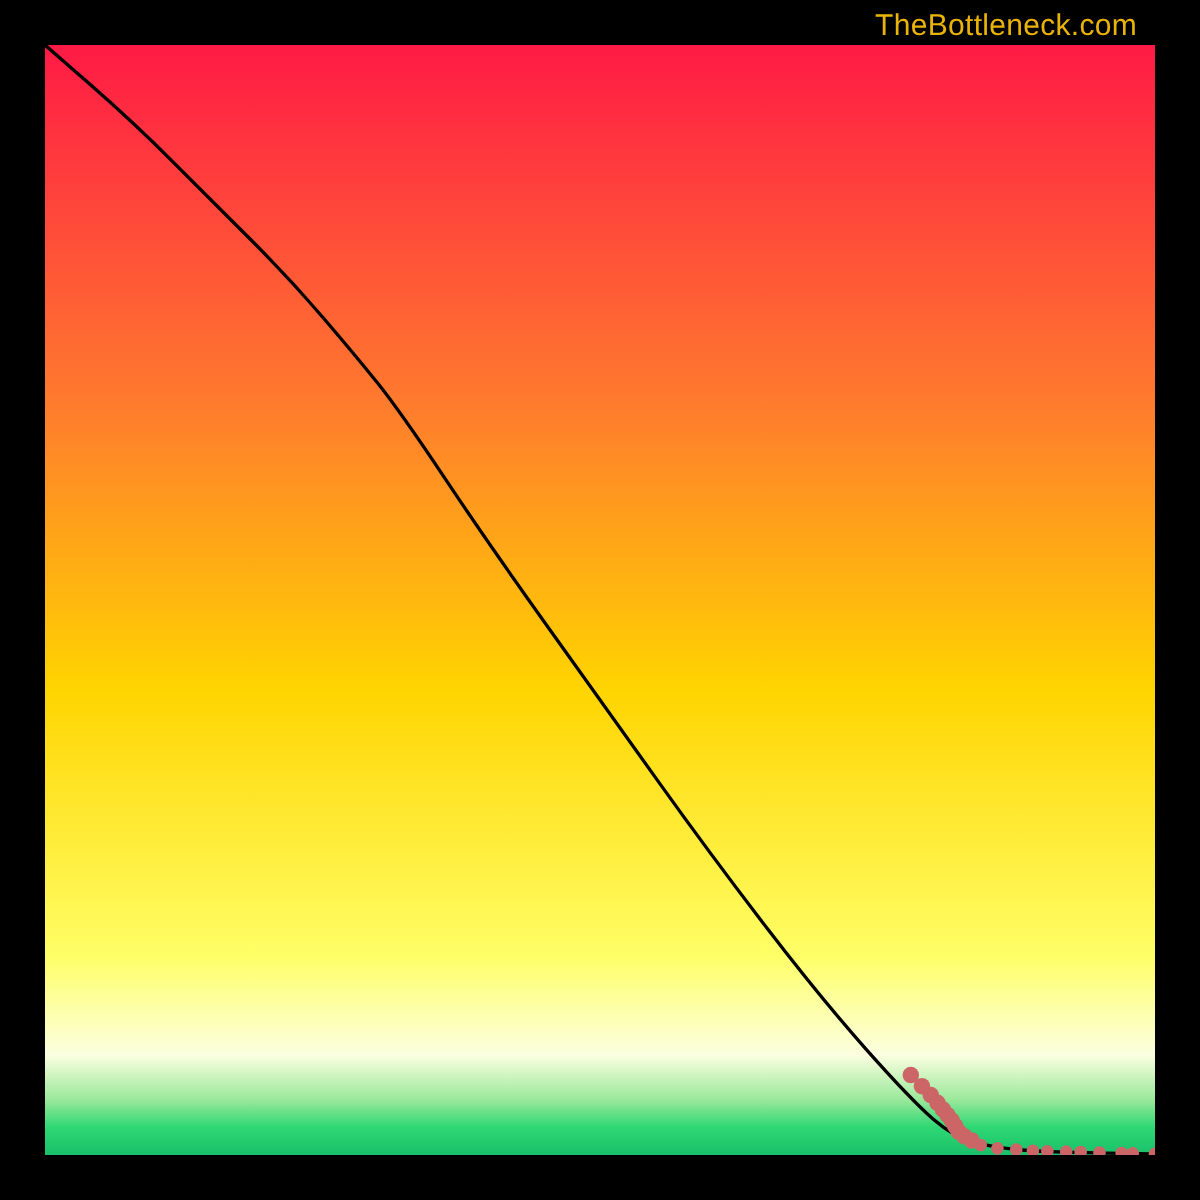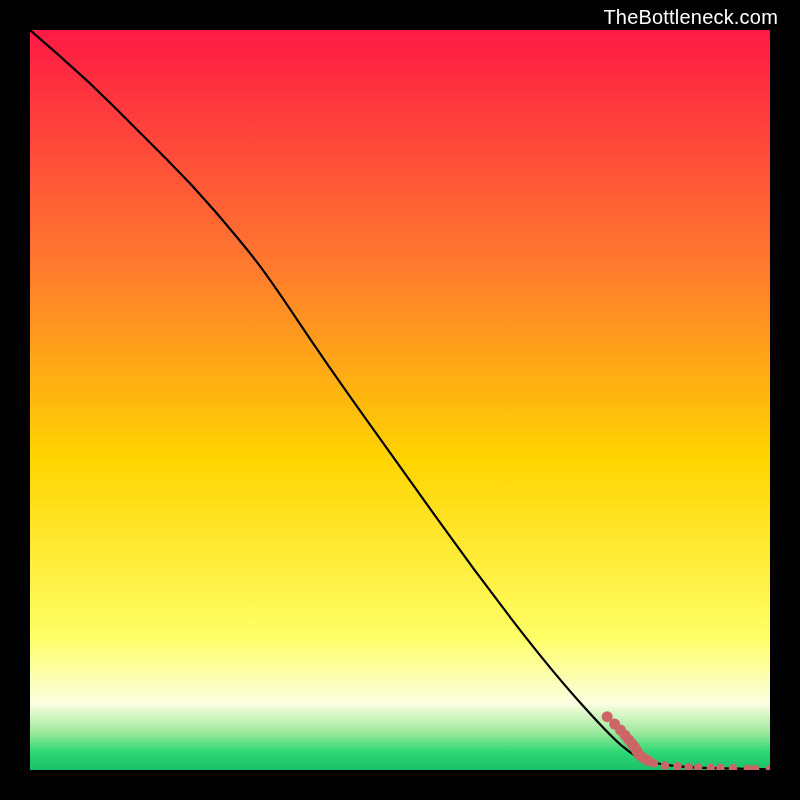--- a/index.html
+++ b/index.html
@@ -32,22 +32,22 @@
   }
   .overlay-svg {
     position: absolute;
     left: 0; top: 0;
     width: 740px;
     height: 740px;
   }
   .watermark {
     position: absolute;
     top: 6px;
-    right: 22px;
-    color: #ffffff;
+    right: 42px;
+    color: #eab308;
     font-size: 20px;
     font-weight: 500;
     letter-spacing: 0.2px;
   }
 </style>
 </head>
 <body>
 
 <div class="stage">
 

